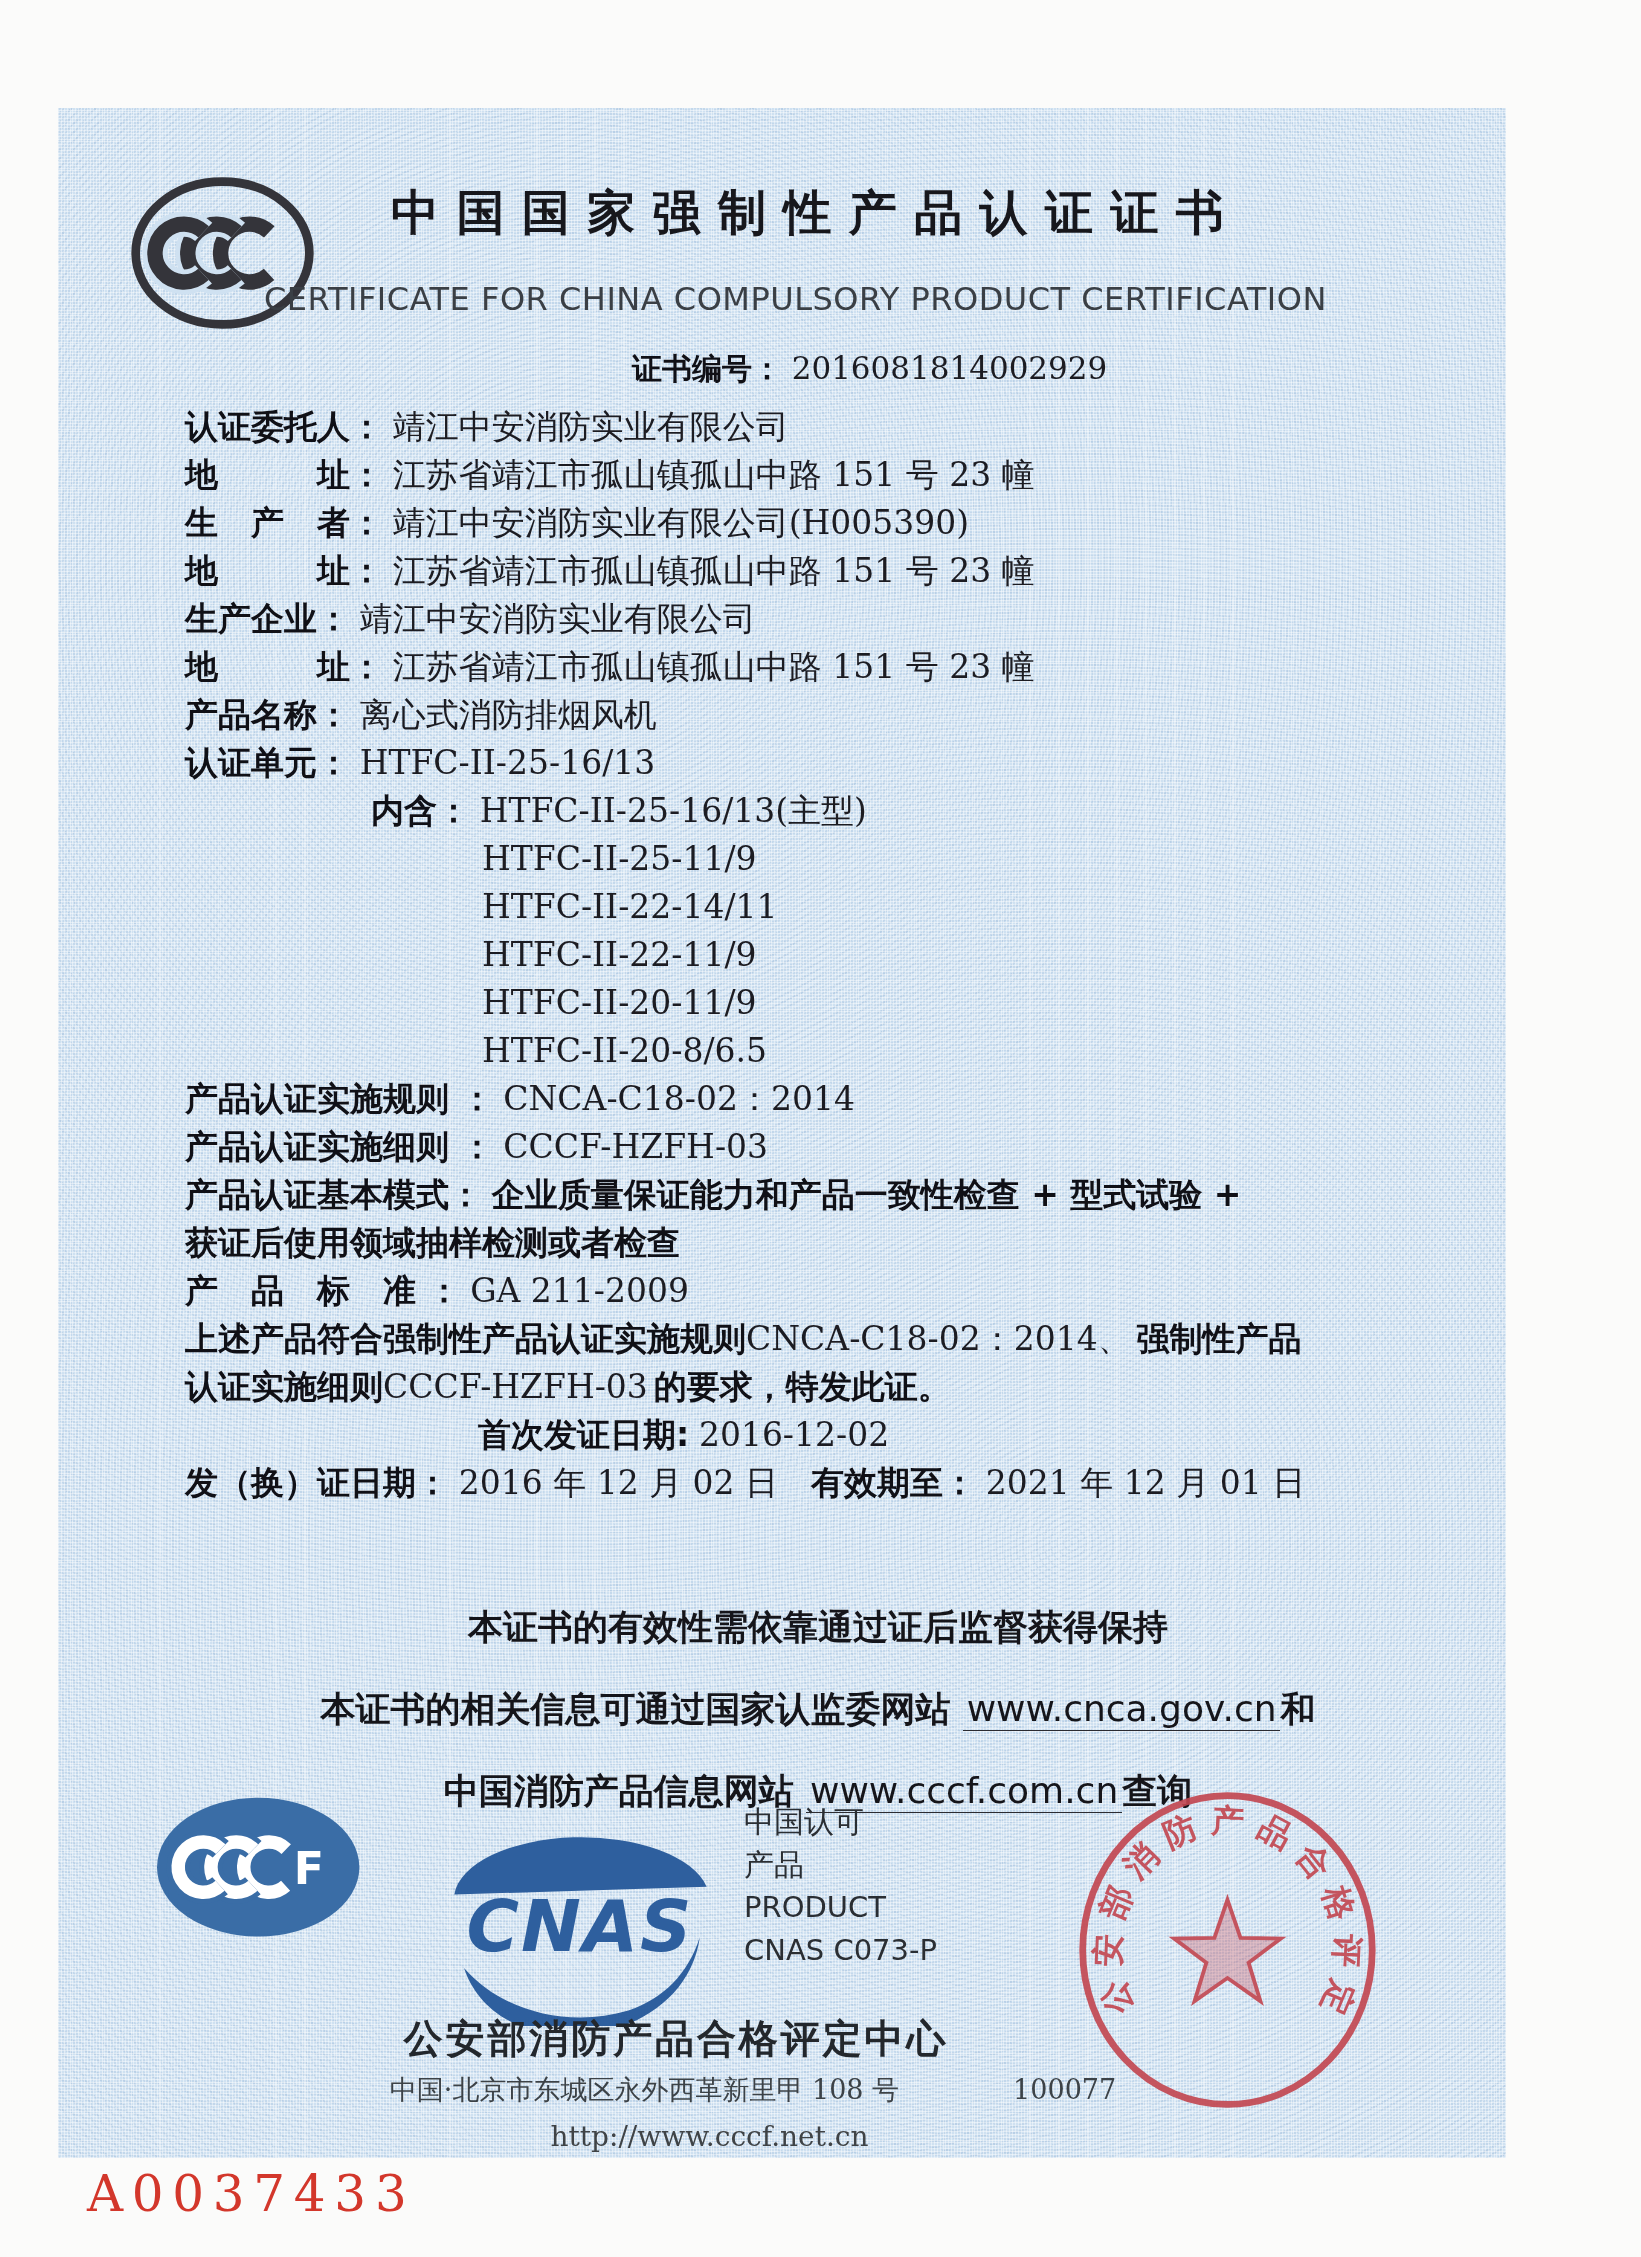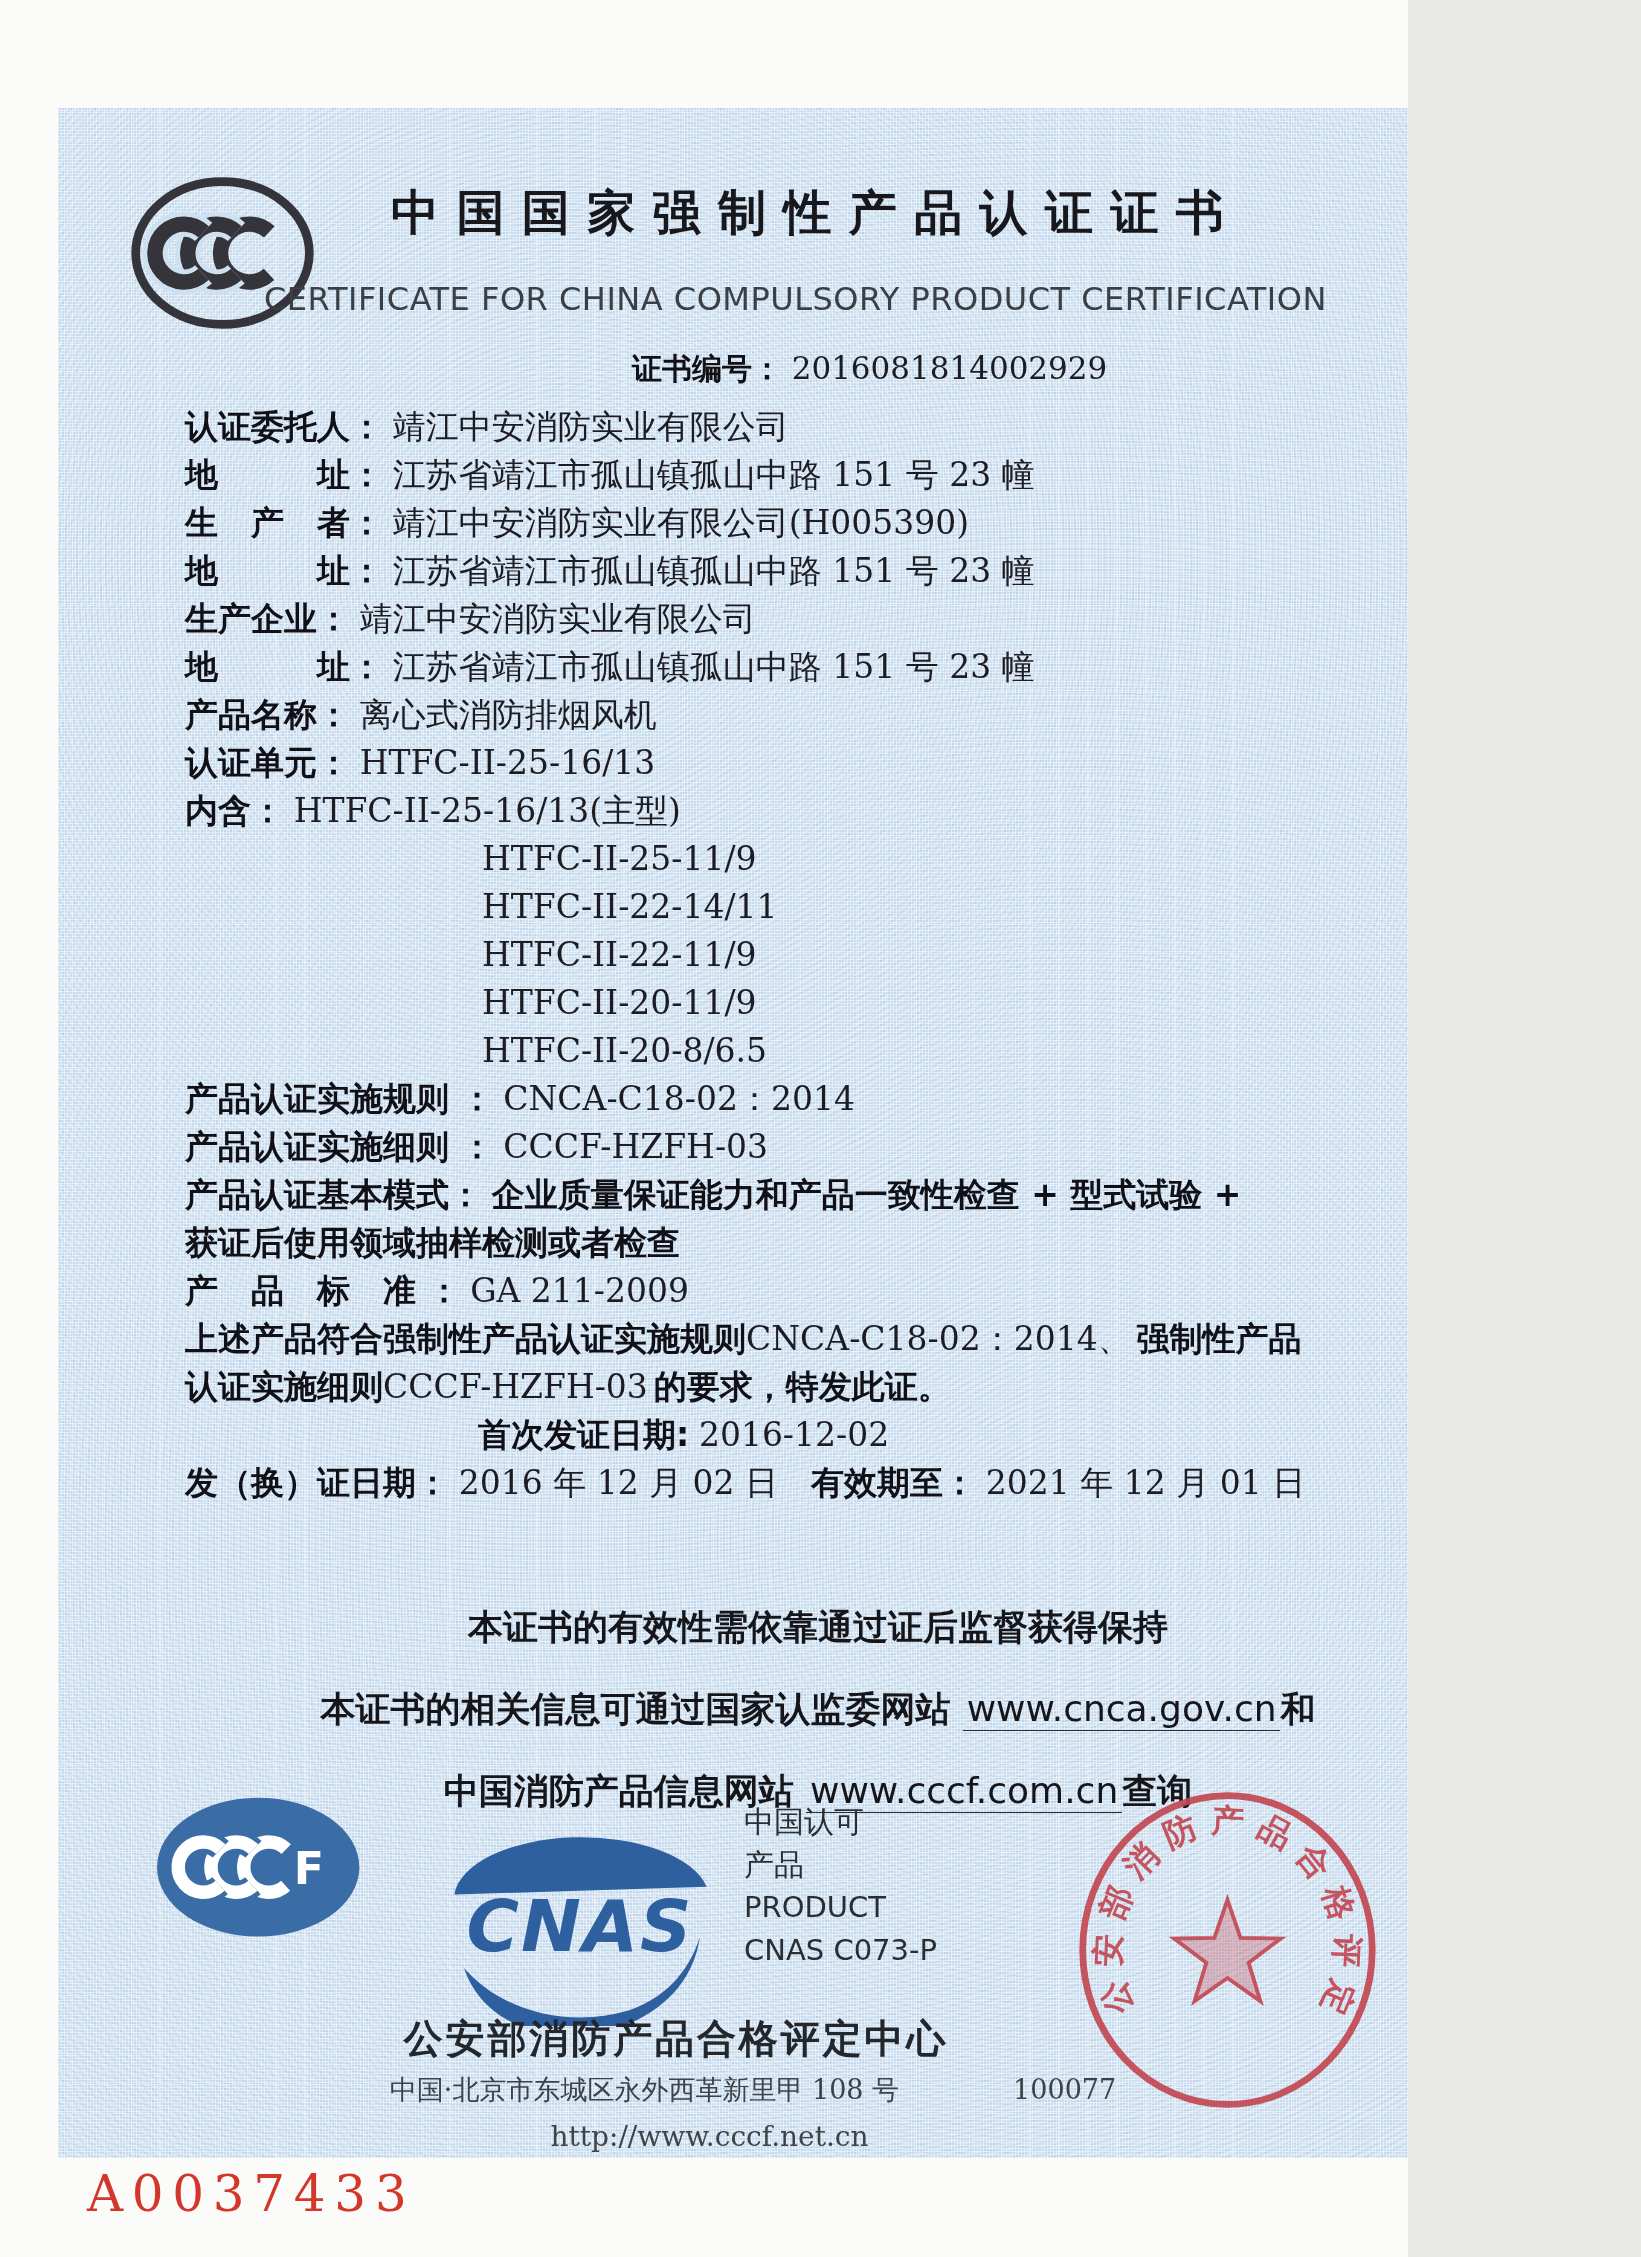--- a/index.html
+++ b/index.html
@@ -1,36 +1,36 @@
 <!DOCTYPE html>
 <html><head>
 <meta charset="utf-8">
 <style>
   html,body{margin:0;padding:0;background:#e9e9e7;}
-  .page{position:relative;width:1408px;height:2257px;background:#fbfbfa;overflow:hidden;
+  .page{position:relative;width:1641px;height:2257px;background:#fbfbfa;overflow:hidden;
         font-family:"DejaVu Sans","Liberation Sans",sans-serif;color:#16161a;}
   .panel{position:absolute;left:58px;top:108px;width:1448px;height:2050px;
          background-color:#cfe1f1;
          background-image:
            repeating-linear-gradient(0deg, rgba(255,255,255,.42) 0 1px, rgba(207,225,241,0) 1px 2.9px),
            repeating-linear-gradient(90deg, rgba(255,255,255,.42) 0 1px, rgba(207,225,241,0) 1px 2.9px),
            repeating-radial-gradient(circle at 35% 22%, rgba(120,158,200,.15) 0 1.9px, rgba(207,225,241,0) 1.9px 5.8px),
            repeating-radial-gradient(circle at 70% 70%, rgba(120,158,200,.12) 0 1.9px, rgba(207,225,241,0) 1.9px 6.8px);}
   .abs{position:absolute;}
   .title{left:333px;top:73px;font-size:48px;font-weight:700;letter-spacing:17.4px;color:#17171c;white-space:nowrap;}
   .subtitle{left:206px;top:172px;font-size:32px;letter-spacing:0.5px;color:#3a3f45;white-space:nowrap;}
   .certno{left:574px;top:241px;font-size:30px;white-space:nowrap;}
   .certno .lbl{font-weight:700;}
   .certno .val{font-family:"DejaVu Serif","Liberation Serif",serif;font-size:31px;}
   .bodyblock{left:127px;top:295px;width:1294px;}
   .row{line-height:48px;font-size:33px;white-space:nowrap;}
   .lbl{font-weight:700;color:#101016;}
   .val{font-family:"DejaVu Serif","Liberation Serif",serif;color:#1c1c22;padding-left:9.7px;}
   .val.strong{font-family:"DejaVu Sans","Liberation Sans",sans-serif;font-weight:700;color:#101016;}
-  .indent1{}
+  .indent1{margin-left:186px;}
   .indent2{margin-left:297px;}
   .first-issue{margin-left:293px;}
   .issue-row .lbl2{margin-left:33px;}
   .statement .val{padding-left:0;padding-right:5.8px;}
   .notice{left:0;top:1479px;width:1448px;text-align:center;margin-left:36px;}
   .notice .nline{line-height:81px;font-size:35px;font-weight:700;color:#15151a;}
   .notice .url{font-weight:400;font-size:36px;border-bottom:1.9px solid #2c2c32;padding:0 3.9px 1px 3.9px;}
   .accr{left:686px;top:1692px;line-height:43px;color:#2a2e33;}
   .accr .cn{font-size:30px;font-family:"DejaVu Serif","Liberation Serif",serif;}
   .accr .en{font-size:29px;font-family:"DejaVu Sans","Liberation Sans",sans-serif;}

